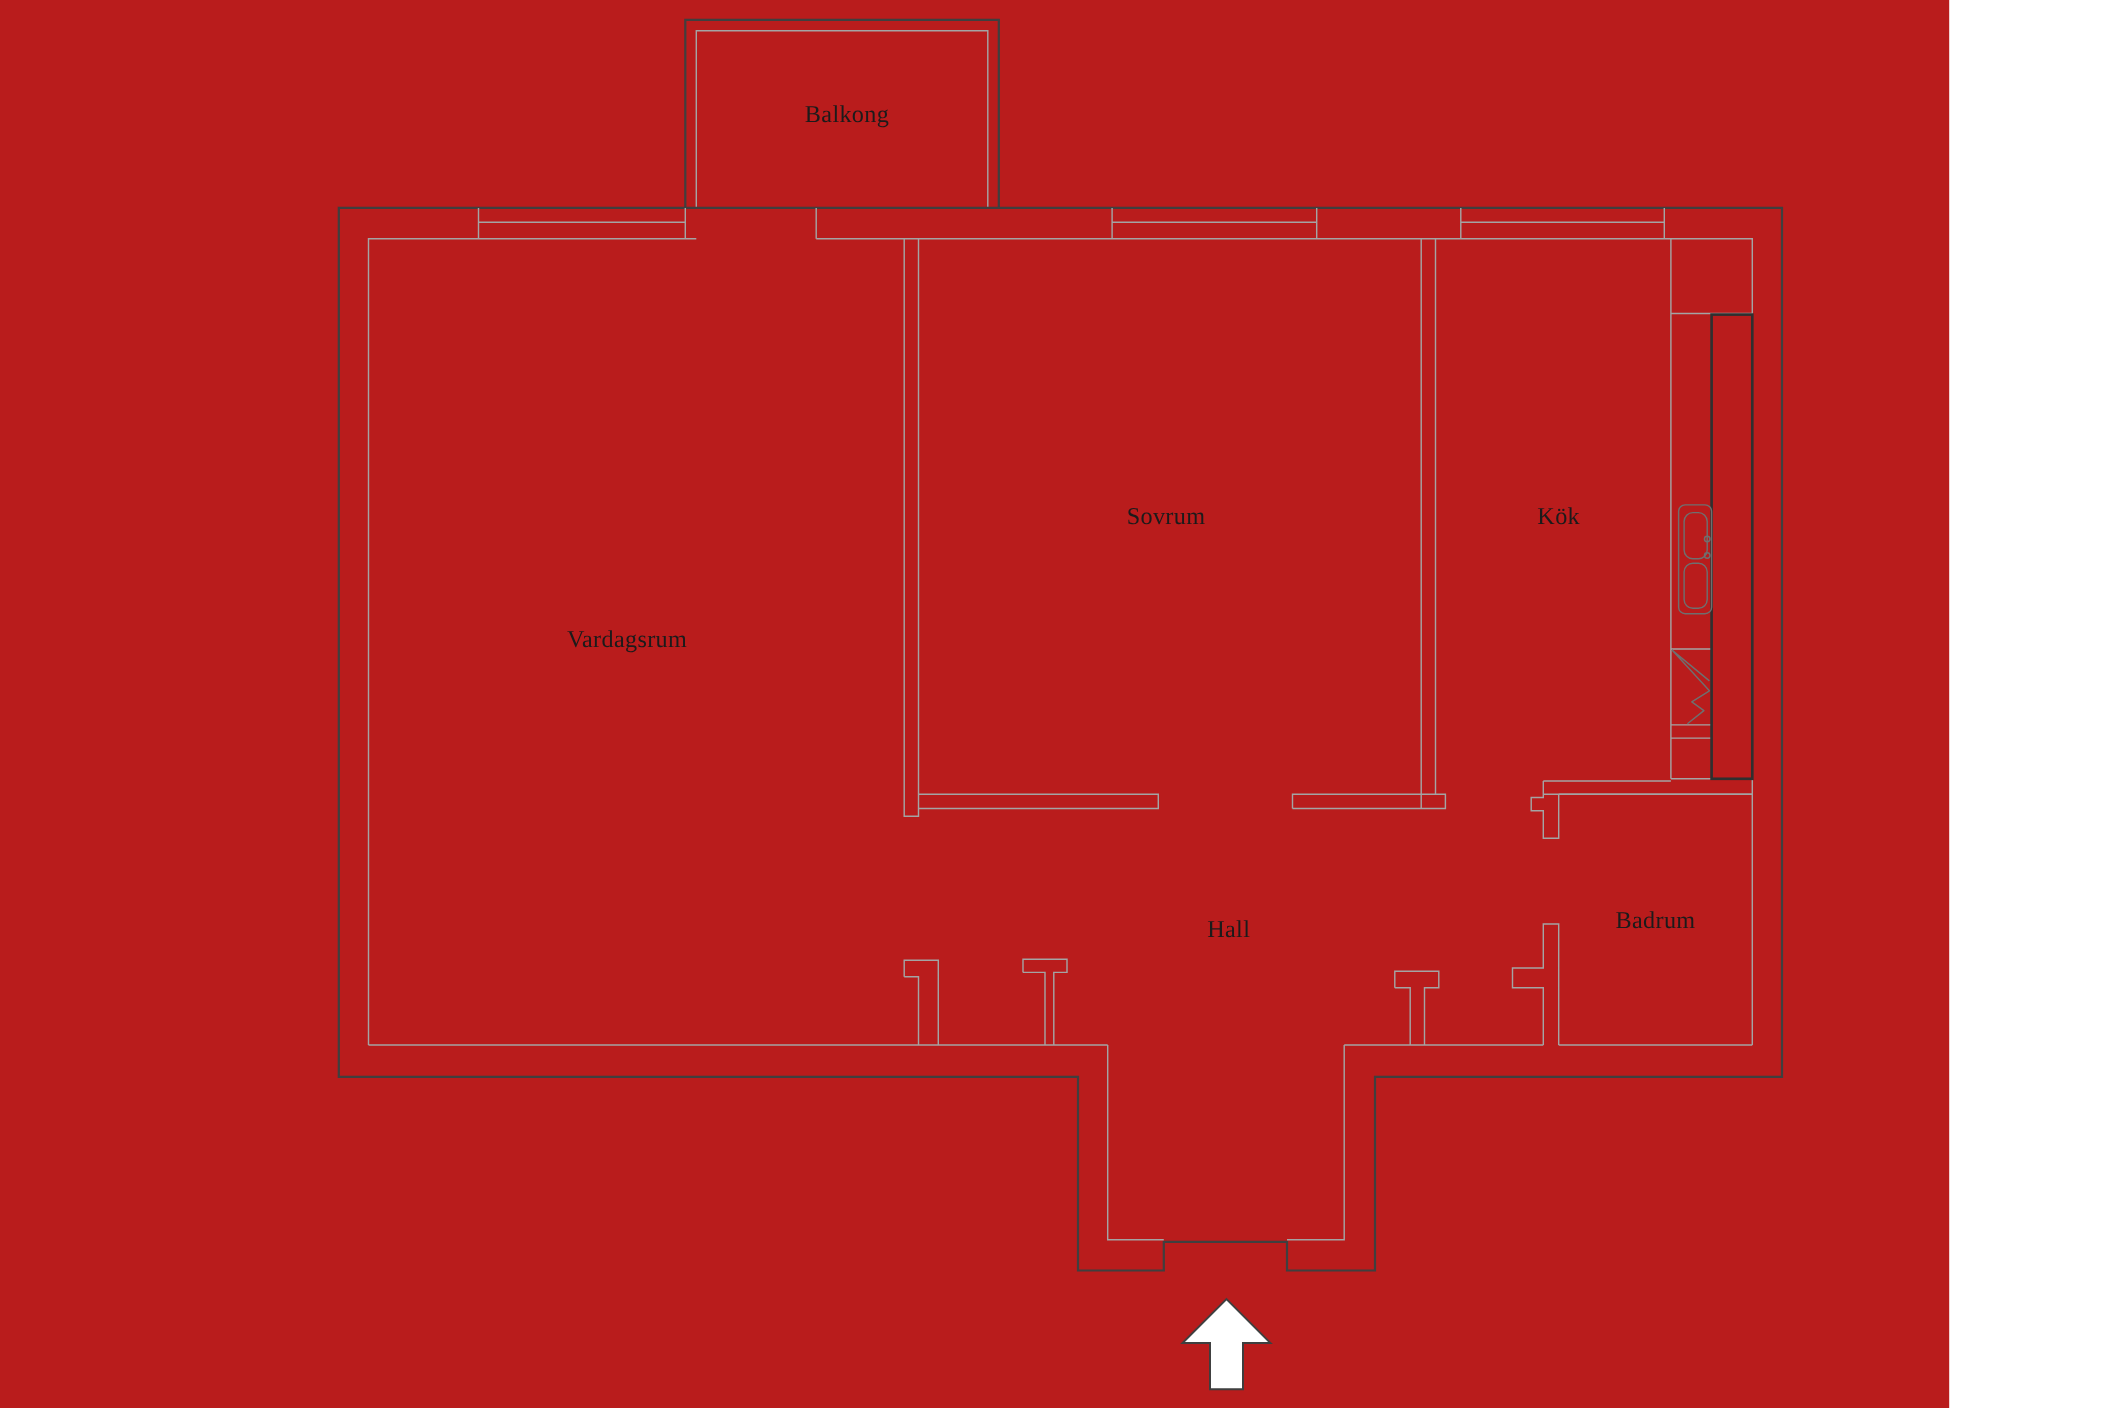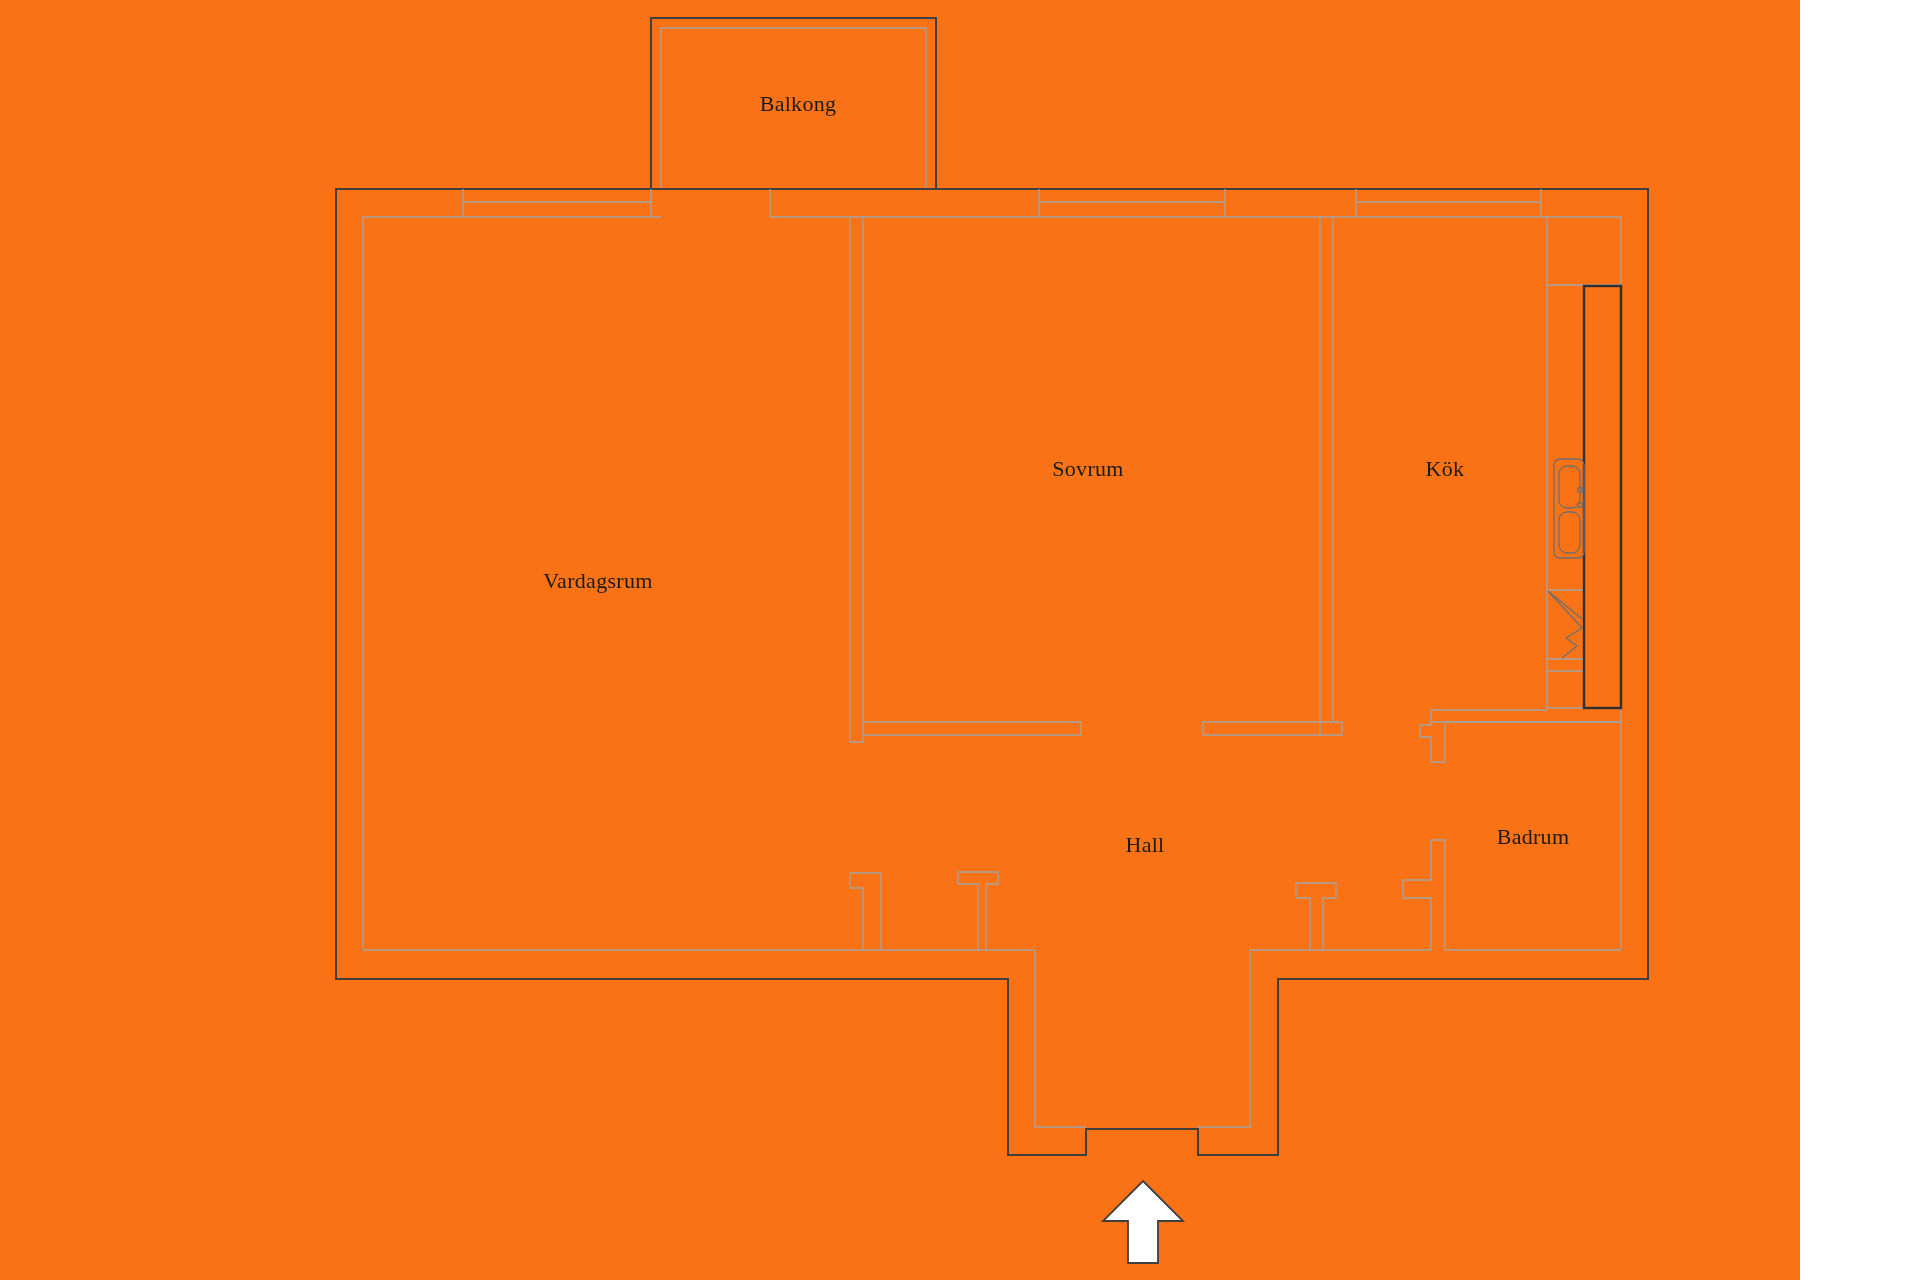--- a/index.html
+++ b/index.html
@@ -1,22 +1,21 @@
 <!DOCTYPE html>
 <html><head>
 <meta charset="utf-8">
 <style>
   html, body { margin: 0; padding: 0; background: #ffffff; }
   #stage {
     position: relative;
     width: 1772px;
     height: 1280px;
-    background: #f97316;
+    background: #b91c1c;
     font-family: "Liberation Serif", "DejaVu Serif", serif;
-    padding-left: 28px;
   }
   svg { display: block; width: 1920px; height: 1280px; }
   .w-dark  { fill: none; stroke: #3f3f3f; stroke-width: 2;   stroke-linejoin: miter; stroke-linecap: butt; }
   .w-dark2 { fill: none; stroke: #2f2f2f; stroke-width: 2.4; stroke-linejoin: miter; }
   .w-light { fill: none; stroke: #a4a4a4; stroke-width: 1.3; stroke-linejoin: miter; stroke-linecap: butt; }
   .w-mid   { fill: none; stroke: #6f6f6f; stroke-width: 1.3; stroke-linejoin: round; }
   .arrow   { fill: #ffffff; stroke: #3f3f3f; stroke-width: 1.8; stroke-linejoin: miter; }
   .room-label {
     fill: #1b1b1b;
     font-size: 22px;

